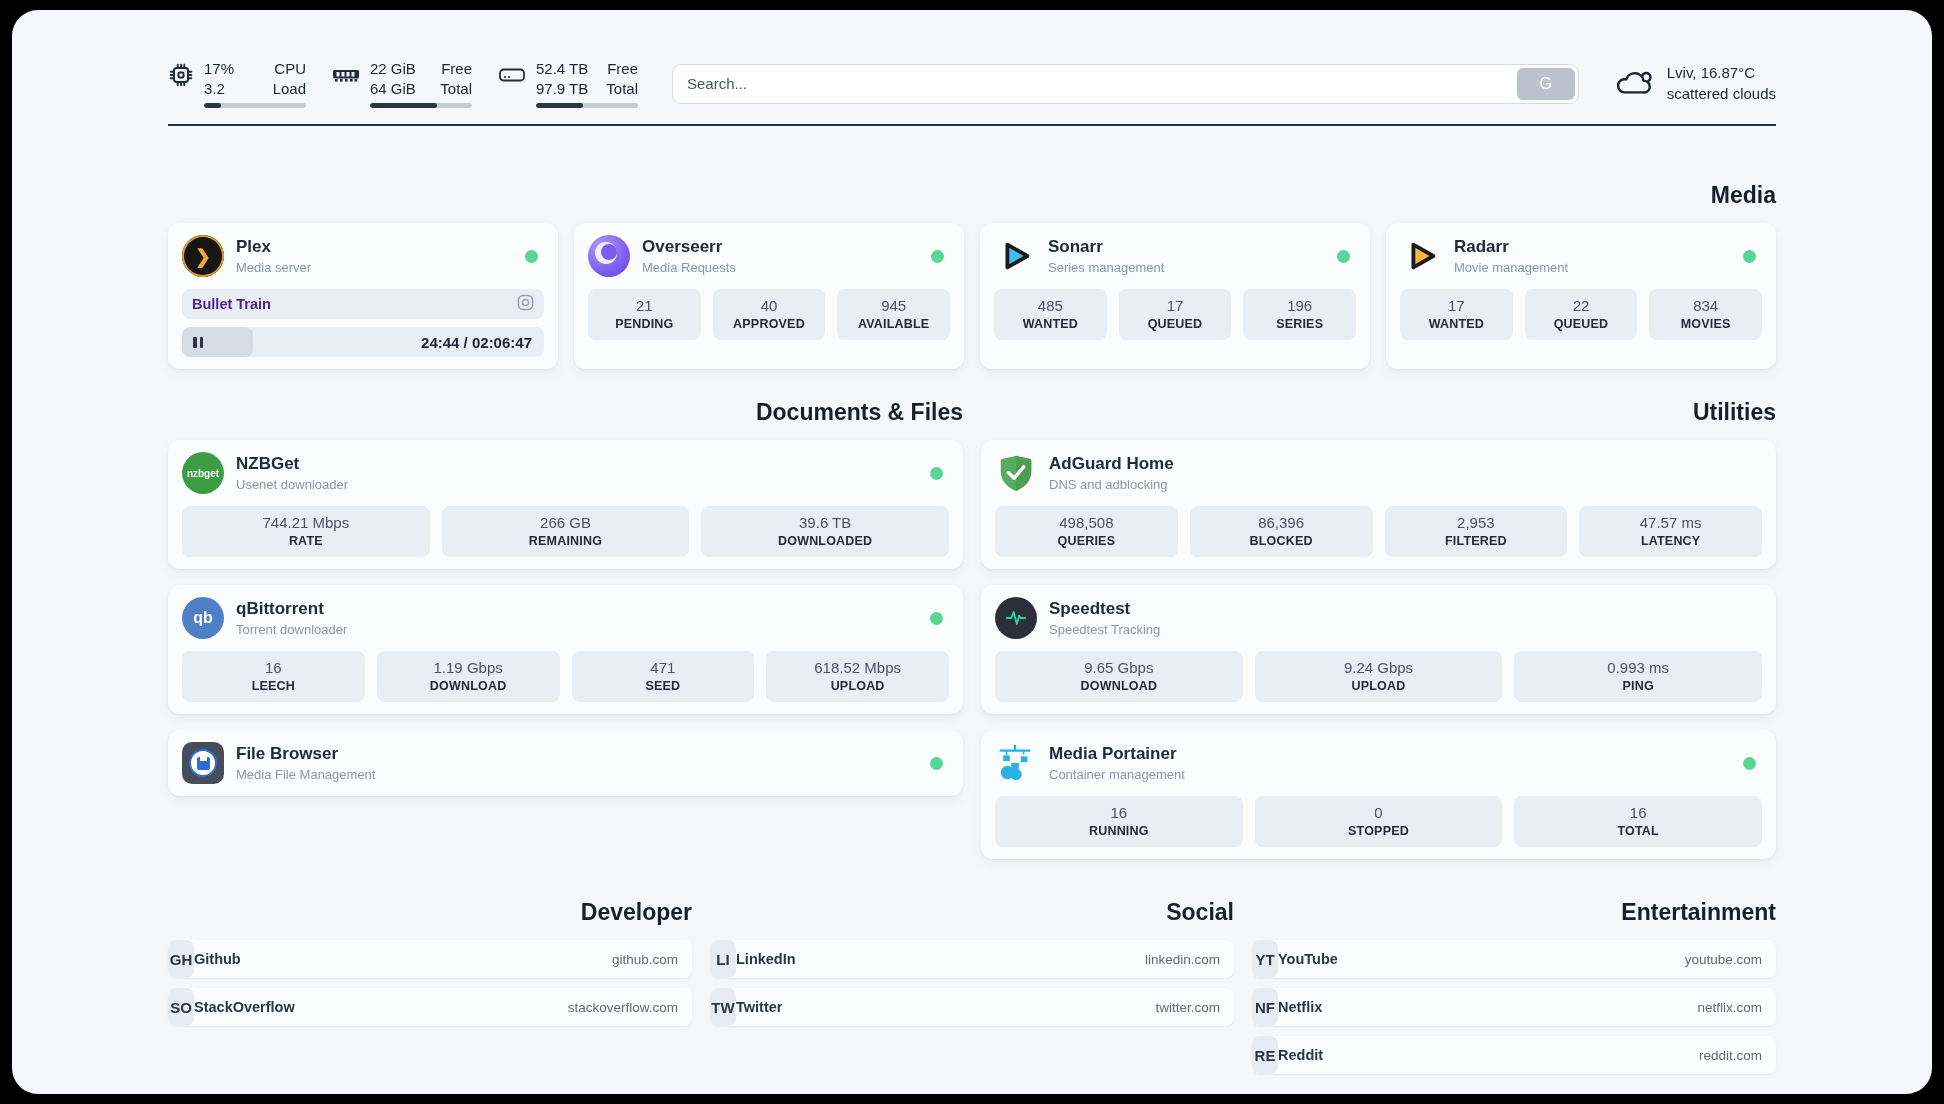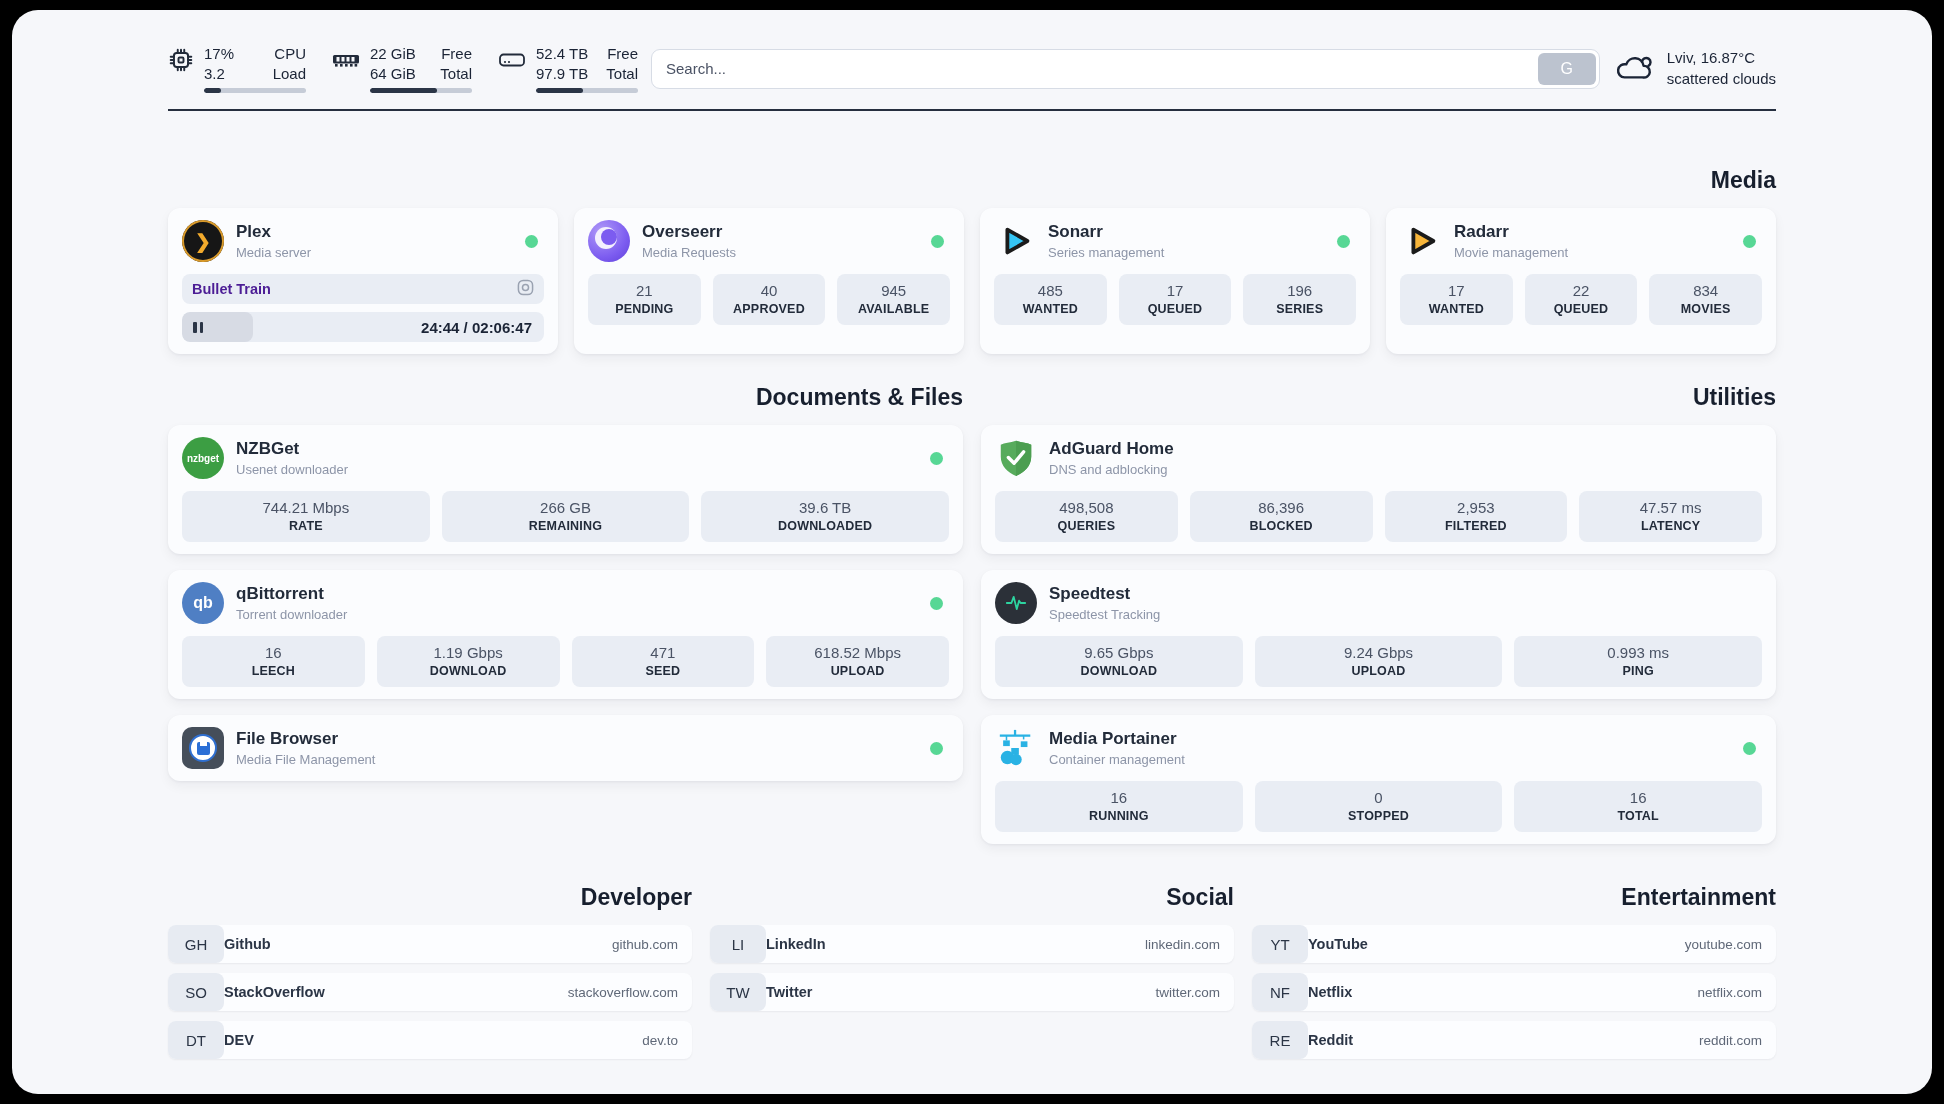--- a/index.html
+++ b/index.html
@@ -2,21 +2,21 @@
 <html><head>
 <meta charset="utf-8">
 <style>
   * { margin:0; padding:0; box-sizing:border-box; }
   html,body { width:1944px; height:1104px; background:#000; font-family:"Liberation Sans", sans-serif; }
   .app { position:absolute; left:12px; top:10px; width:1920px; height:1084px;
          background:#f6f7fa; border-radius:26px; overflow:hidden; }
   .content { padding:0 156px 40px 156px; }
 
   
-  .topbar { padding-top:34px; display:flex; align-items:center; gap:13px; }
+  .topbar { padding-top:49px; display:flex; align-items:center; gap:34px; }
   .stats-group { display:flex; gap:26px; flex:none; }
   .stat { display:flex; gap:10px; align-items:flex-start; }
   .stat svg { margin-top:3px; }
   .stat-body { width:102px; }
   .stat-cols { display:flex; justify-content:space-between; font-size:15px; color:#1b2436; font-weight:500; line-height:1.3; }
   .stat-col-r { text-align:right; }
   .bar { margin-top:5px; height:5px; border-radius:3px; background:#c6ccd7; overflow:hidden; }
   .bar > div { height:100%; border-radius:3px; background:#2b3546; }
 
   .search-wrap { flex:1; position:relative; }
@@ -86,23 +86,23 @@
              display:flex; align-items:center; justify-content:center; }
   .icon-fb .floppy { width:13px; height:13px; background:#2b6fd6; border-radius:2px; position:relative; }
   .icon-fb .floppy::before { content:""; position:absolute; left:3px; top:0; width:7px; height:4px; background:#fff; }
   .icon-speedtest { background:#2b3038; }
 
   
   .bm-grid { display:grid; grid-template-columns:repeat(3,1fr); gap:18px; margin-top:40px; align-items:start; }
   .bm-rows { display:flex; flex-direction:column; gap:10px; }
   .bm-row { display:flex; align-items:center; background:#fcfdff; border-radius:8px; height:38px;
             box-shadow:0 1px 2px rgba(15,23,42,.06); cursor:pointer; }
-  .bm-badge { width:56px; align-self:stretch; background:#e7ebf2; border-radius:8px;
+  .bm-badge { width:26px; align-self:stretch; background:#e7ebf2; border-radius:8px;
               display:flex; align-items:center; justify-content:center;
-              font-size:15px; font-weight:400; color:#2b3546; flex:none; }
+              font-size:15px; font-weight:700; color:#2b3546; flex:none; }
   .bm-name { font-size:14.5px; font-weight:600; color:#2b3546; }
   .bm-domain { margin-left:auto; padding-right:14px; font-size:13.5px; color:#5f6878; }
 </style>
 </head>
 <body>
 
 <div class="app">
   <div class="content">
 
     <div class="topbar">
@@ -518,25 +518,20 @@
           <div class="bm-row">
             <span class="bm-badge">GH</span>
             <span class="bm-name">Github</span>
             <span class="bm-domain">github.com</span>
           </div>
           <div class="bm-row">
             <span class="bm-badge">SO</span>
             <span class="bm-name">StackOverflow</span>
             <span class="bm-domain">stackoverflow.com</span>
           </div>
-          <div class="bm-row">
-            <span class="bm-badge">DT</span>
-            <span class="bm-name">DEV</span>
-            <span class="bm-domain">dev.to</span>
-          </div>
         </div>
       </div>
 
       <div>
         <div class="section-title">Social</div>
         <div class="bm-rows">
           <div class="bm-row">
             <span class="bm-badge">LI</span>
             <span class="bm-name">LinkedIn</span>
             <span class="bm-domain">linkedin.com</span>

